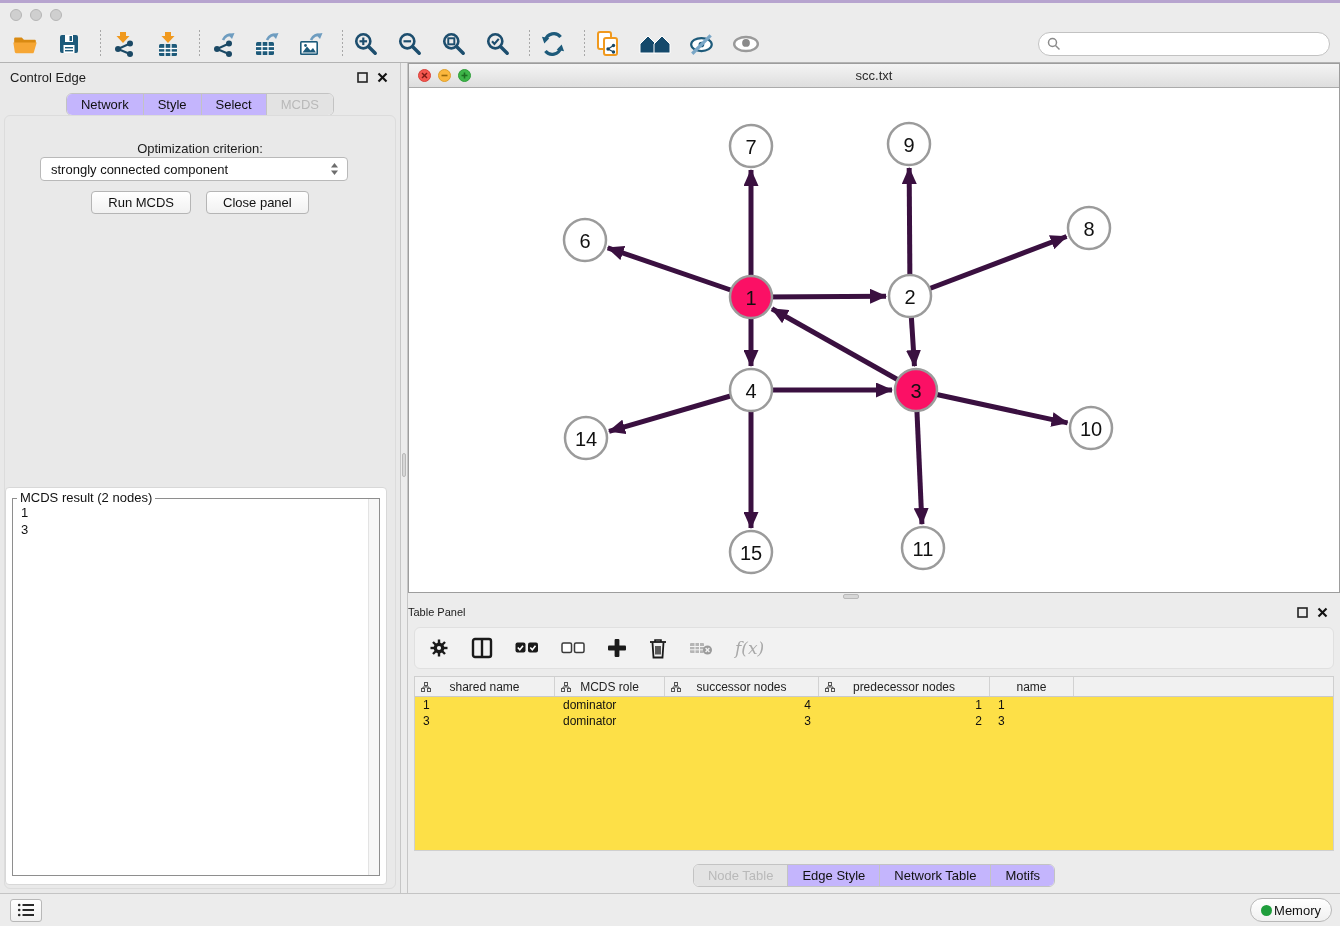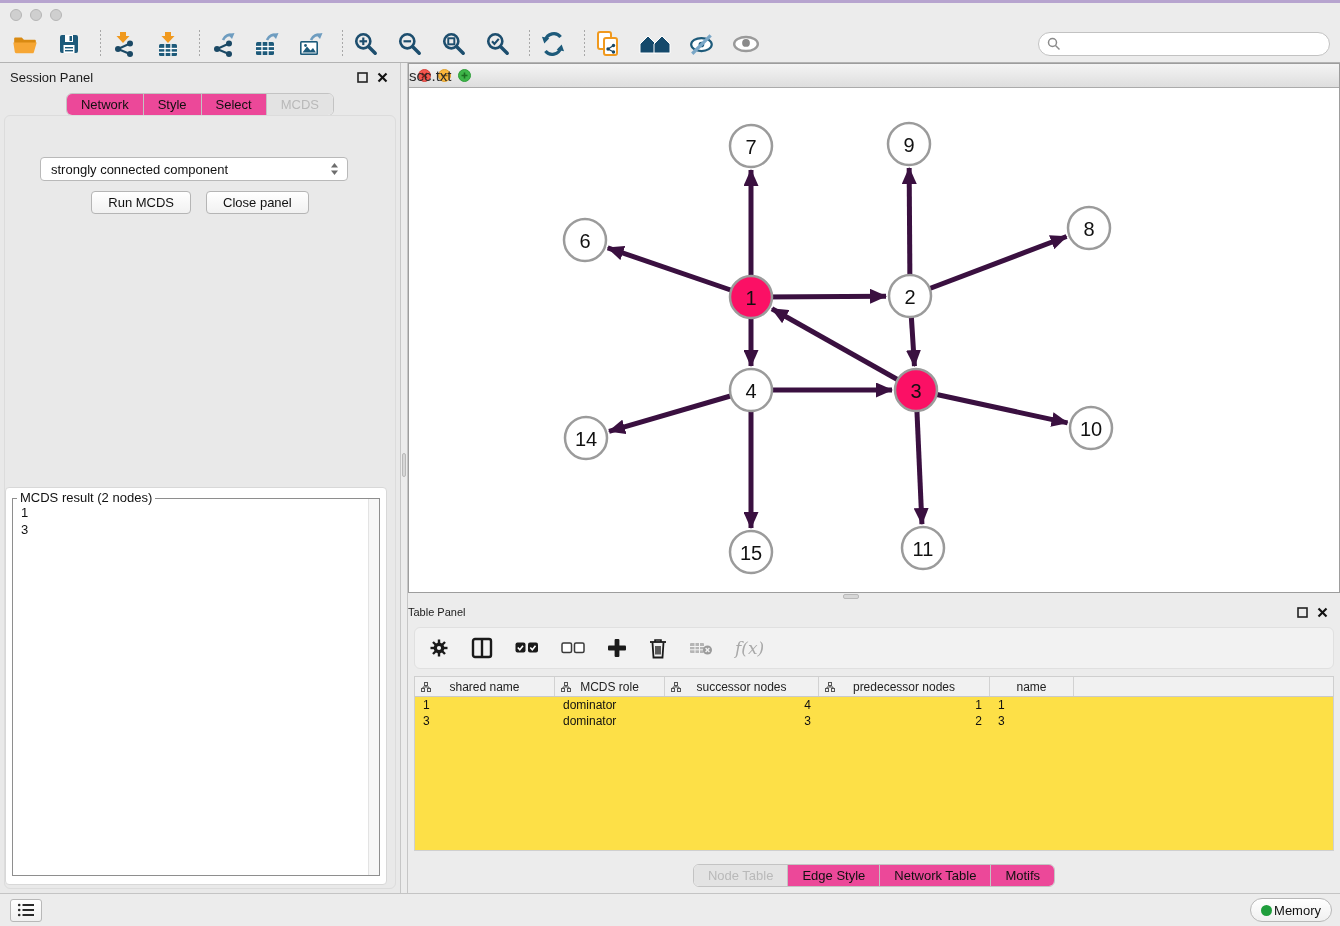--- a/index.html
+++ b/index.html
@@ -27,21 +27,21 @@
   .main { position:absolute; left:0; top:63px; width:1340px; height:830px; }
 
   
   .control-panel { position:absolute; left:0; top:0; width:400px; height:830px; background:#e9e9e9; }
   .cp-header { position:absolute; left:0; top:0; width:100%; height:28px; display:flex; align-items:center; }
   .cp-title { font-size:13px; color:#1c1c1c; margin-left:10px; }
   .panel-hicons { margin-left:auto; display:flex; gap:9px; margin-right:12px; align-items:center; }
   .cp-body { position:absolute; left:4px; right:4px; top:52px; bottom:4px; background:#e9e9e9; border:1px solid #dcdcdc; border-radius:6px; }
   .cp-tabs { position:absolute; left:0; top:30px; width:100%; display:flex; justify-content:center; }
   .seg { display:flex; border:1px solid #c3c3c3; border-radius:6px; overflow:hidden; background:#fff; }
-  .seg-item { font-size:13px; color:#111; background:#ec4899; padding:3px 14px; border-right:1px solid #c3c3c3; }
+  .seg-item { font-size:13px; color:#111; background:#c4b5fd; padding:3px 14px; border-right:1px solid #c3c3c3; }
   .seg-item:last-child { border-right:none; }
   .seg-item.selected { background:#e3e3e3; color:#b9b9b9; }
   .opt-label { position:absolute; top:78px; width:100%; text-align:center; font-size:13px; color:#1c1c1c; }
   .combo { position:absolute; left:40px; top:94px; width:308px; height:24px; background:#fff; border:1px solid #b9b9b9; border-radius:4px; display:flex; align-items:center; font-size:13px; color:#111; padding-left:10px;gap:48px; }
   .combo-arrows { margin-left:auto; margin-right:8px; }
   .btn-row { position:absolute; left:0; top:128px; width:100%; display:flex; justify-content:center; gap:15px; }
   .pbtn { height:23px; padding:0 16px; background:linear-gradient(#ffffff,#f1f1f1); border:1px solid #b5b5b5; border-radius:4px; font-size:13px; color:#111; display:flex; align-items:center;text-align:center; }
   .result-outer { position:absolute; left:5px; top:424px; width:382px; height:398px; background:#fff; border:1px solid #d8d8d8; border-radius:4px; }
   .result-fieldset { position:absolute; left:6px; right:6px; top:10px; bottom:8px; border:1px solid #8e8e8e; background:#fff; }
   .result-legend { position:absolute; top:-9px; left:4px; background:#fff; padding:0 3px; font-size:13px; color:#111; }
@@ -56,21 +56,21 @@
   .right-col { position:absolute; left:408px; top:0; width:932px; height:830px; }
 
   
   .net-window { position:absolute; left:0; top:0; width:932px; height:530px; border:1px solid #9d9d9d; background:#fff; }
   .net-titlebar { position:absolute; left:0; top:0; width:100%; height:24px; background:linear-gradient(#f4f4f4,#dedede); border-bottom:1px solid #ababab; display:flex; align-items:center; }
   .nt-group { display:flex; gap:7px; margin-left:9px; }
   .nt { width:13px; height:13px; border-radius:50%; display:flex; align-items:center; justify-content:center; }
   .nt-close { background:#f4574f; border:1px solid #d8413a; }
   .nt-min { background:#fbb73d; border:1px solid #dfa02b; }
   .nt-max { background:#3eb549; border:1px solid #2f9e3a; }
-  .net-title { position:absolute; left:0; right:0; font-size:15px; color:#2a2a2a; }
+  .net-title { position:absolute; left:0; right:0; text-align:center; font-size:13px; color:#2a2a2a; }
   .net-canvas { position:absolute; left:0; top:24px; width:930px; height:504px; background:#fff; }
   svg text.node-label { font-family:"Liberation Sans", sans-serif; }
 
   .h-splitter { position:absolute; left:0; top:530px; width:932px; height:7px; background:#ececec; }
   .h-handle { position:absolute; left:435px; top:1px; width:16px; height:5px; background:#d7d7d7; border:1px solid #b9b9b9; border-radius:2px; }
 
   
   .table-panel { position:absolute; left:0; top:537px; width:932px; height:293px; background:#ececec; }
   .tp-header { position:absolute; left:0; top:0; width:100%; height:24px; display:flex; align-items:center; }
   .tp-title { font-size:11px; color:#1c1c1c; }
@@ -252,21 +252,21 @@
         <line x1="8.5" y1="8.5" x2="12.5" y2="12.5" stroke="#8a8a8a" stroke-width="1.5"></line>
       </svg>
       <input class="search-input" type="text" placeholder="" style="">
     </div>
   </div>
 
   <div class="main">
 
     <div class="control-panel">
       <div class="cp-header">
-        <span class="cp-title">Session Panel</span>
+        <span class="cp-title">Control Edge</span>
         <span class="panel-hicons">
           <svg width="11" height="11" viewBox="0 0 11 11">
             <rect x="1" y="1" width="9" height="9" fill="none" stroke="#222" stroke-width="1.6"></rect>
           </svg>
           <svg width="11" height="11" viewBox="0 0 11 11">
             <line x1="1.5" y1="1.5" x2="9.5" y2="9.5" stroke="#111" stroke-width="2.2"></line>
             <line x1="9.5" y1="1.5" x2="1.5" y2="9.5" stroke="#111" stroke-width="2.2"></line>
           </svg>
         </span>
       </div>
@@ -275,20 +275,21 @@
         <div class="seg">
           <div class="seg-item">Network</div>
           <div class="seg-item">Style</div>
           <div class="seg-item">Select</div>
           <div class="seg-item selected">MCDS</div>
         </div>
       </div>
 
       <div class="cp-body"></div>
 
+      <div class="opt-label">Optimization criterion:</div>
 
       <div class="combo">
         <span>strongly connected component</span>
         <svg class="combo-arrows" width="9" height="14" viewBox="0 0 9 14">
           <polygon points="4.5,1 8,5.5 1,5.5" fill="#6d6d6d"></polygon>
           <polygon points="4.5,13 8,8.5 1,8.5" fill="#6d6d6d"></polygon>
         </svg>
       </div>
 
       <div class="btn-row">

